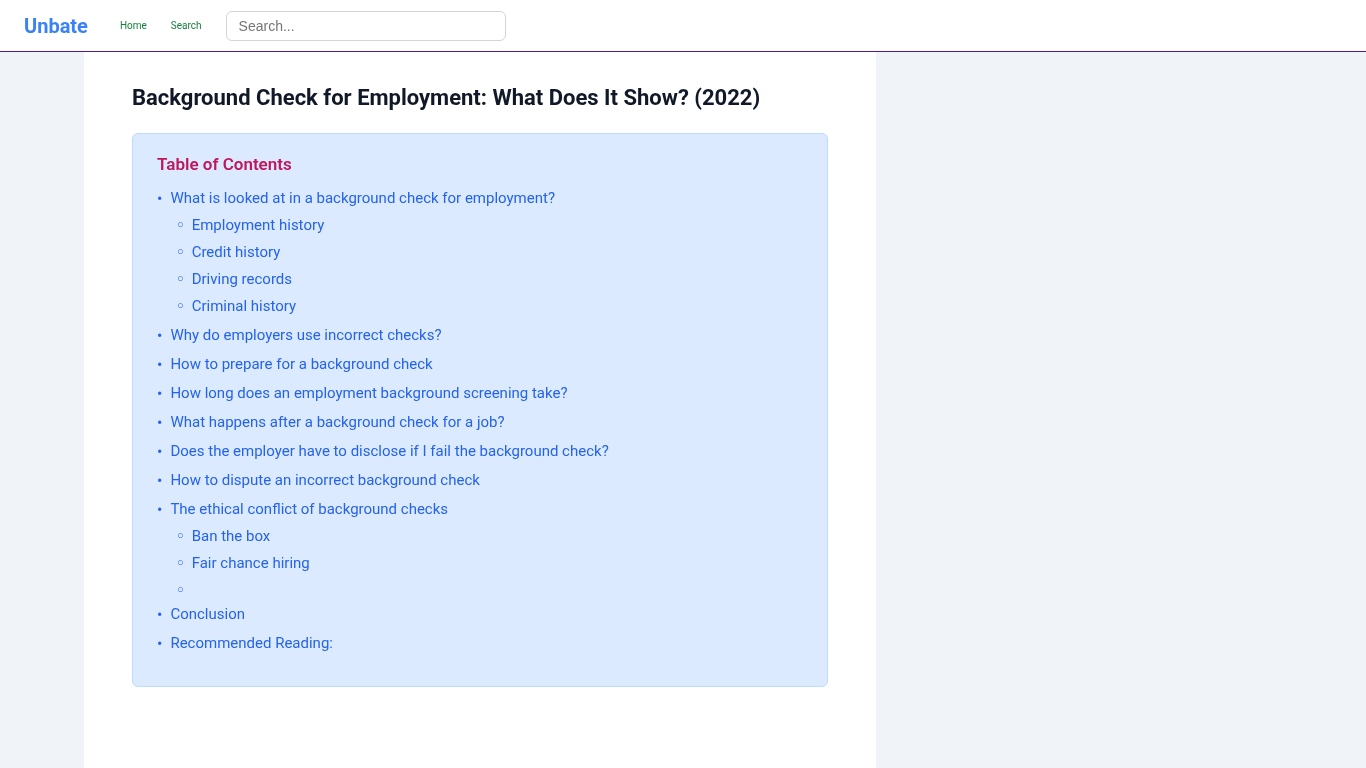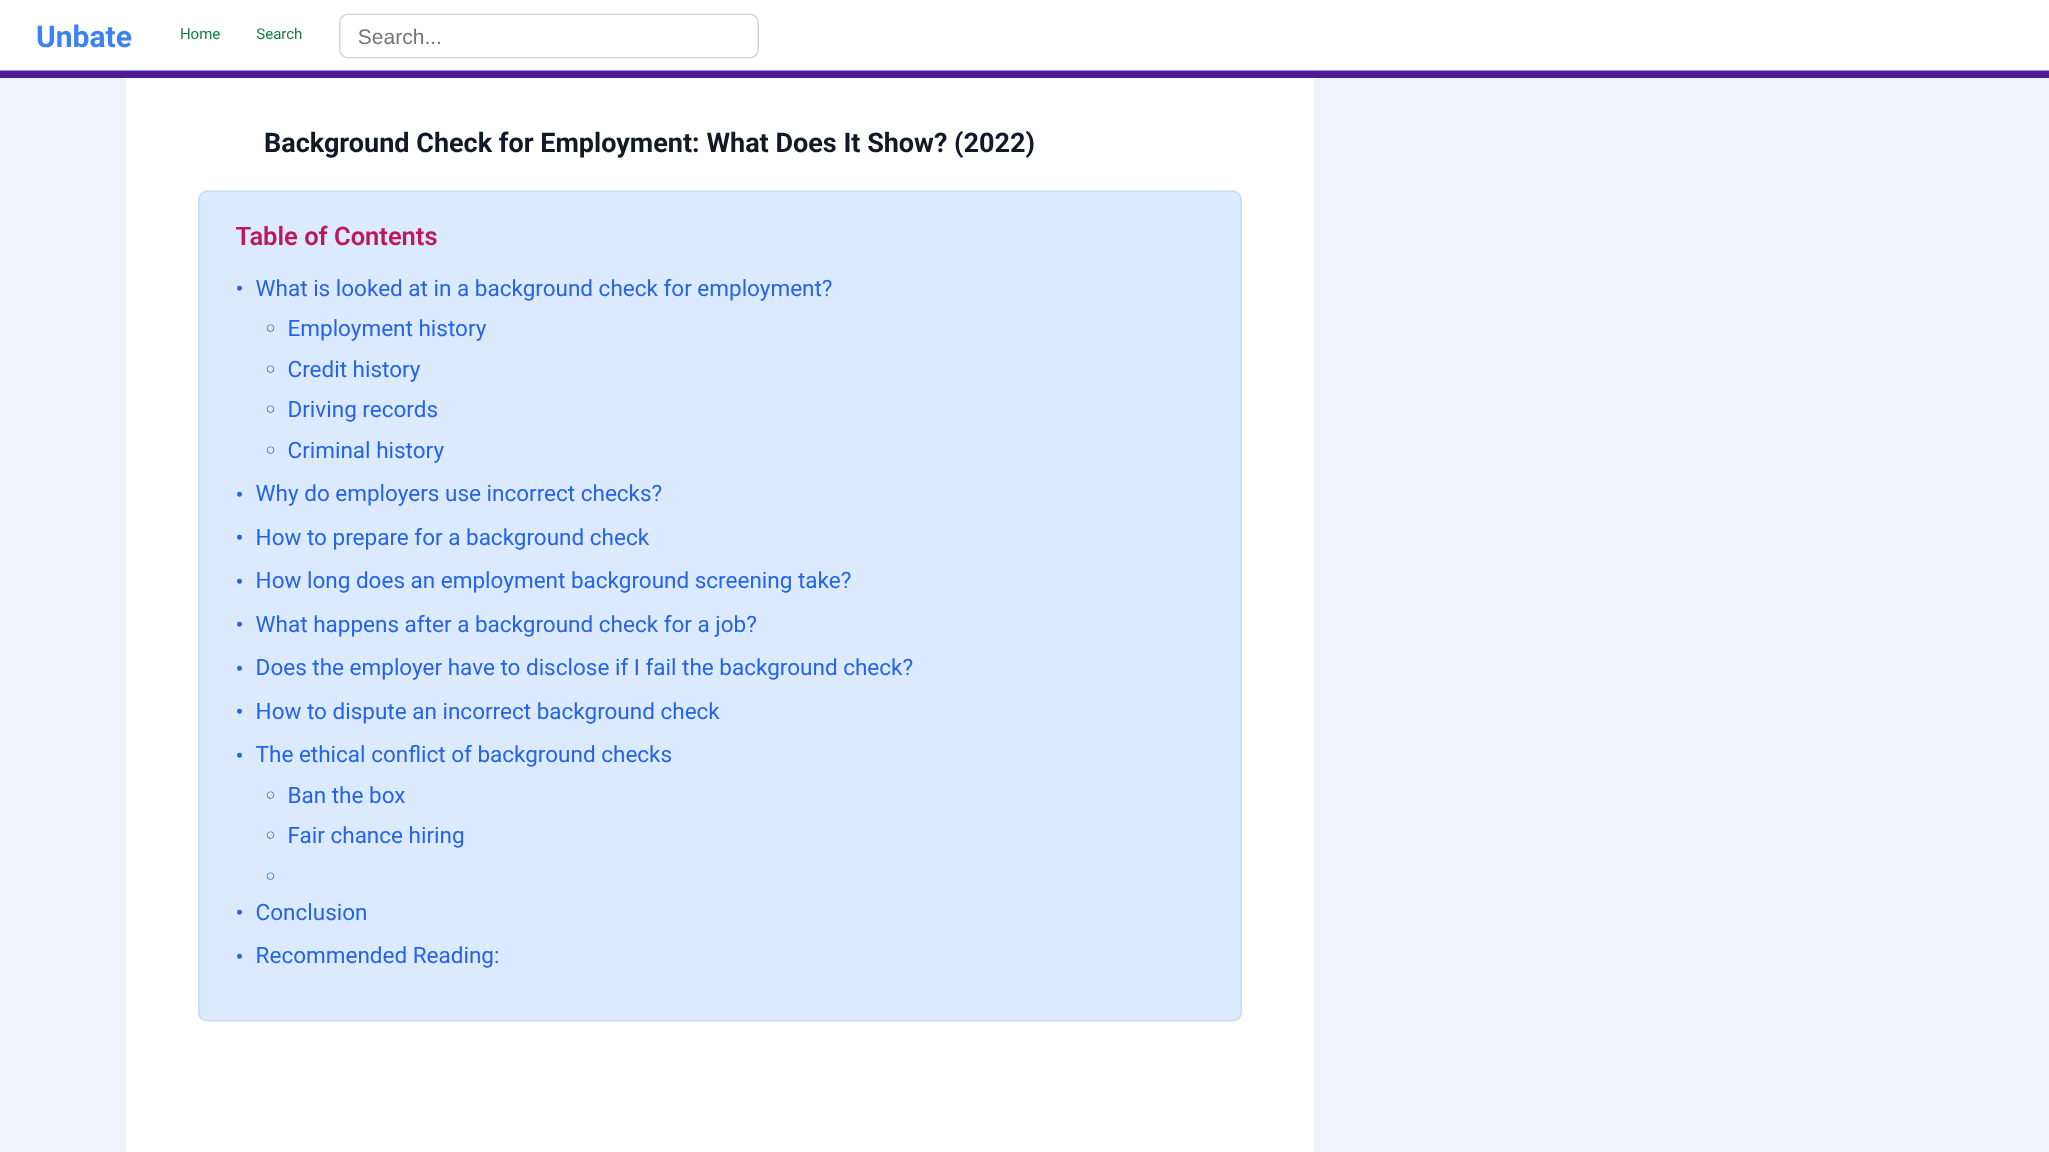--- a/index.html
+++ b/index.html
@@ -15,21 +15,21 @@
       min-height: 768px;
     }
 
     
     .navbar {
       background-color: #ffffff;
       display: flex;
       align-items: center;
       padding: 0 24px;
       height: 52px;
-      border-bottom: 5px solid #4c1d95;
+      border-bottom: 1px solid #4c1d95;
     }
 
     .nav-logo {
       color: #3b82f6;
       font-size: 20px;
       font-weight: 700;
       margin-right: 32px;
       text-decoration: none;
     }
 
@@ -52,26 +52,25 @@
       border-radius: 6px;
       padding: 6px 12px;
       font-size: 14px;
       color: #1d4ed8;
       width: 280px;
       outline: none;
       background: #fff;
     }
 
     .page-title {
-      font-size: 18px;
+      font-size: 22px;
       font-weight: 700;
       color: #111827;
       margin-bottom: 20px;
       line-height: 1.3;
-      margin-left: 44px;
     }
 
     
     .toc-box {
       background-color: #dbeafe;
       border: 1px solid #bfdbfe;
       border-radius: 6px;
       padding: 20px 24px 24px 24px;
     }
 

